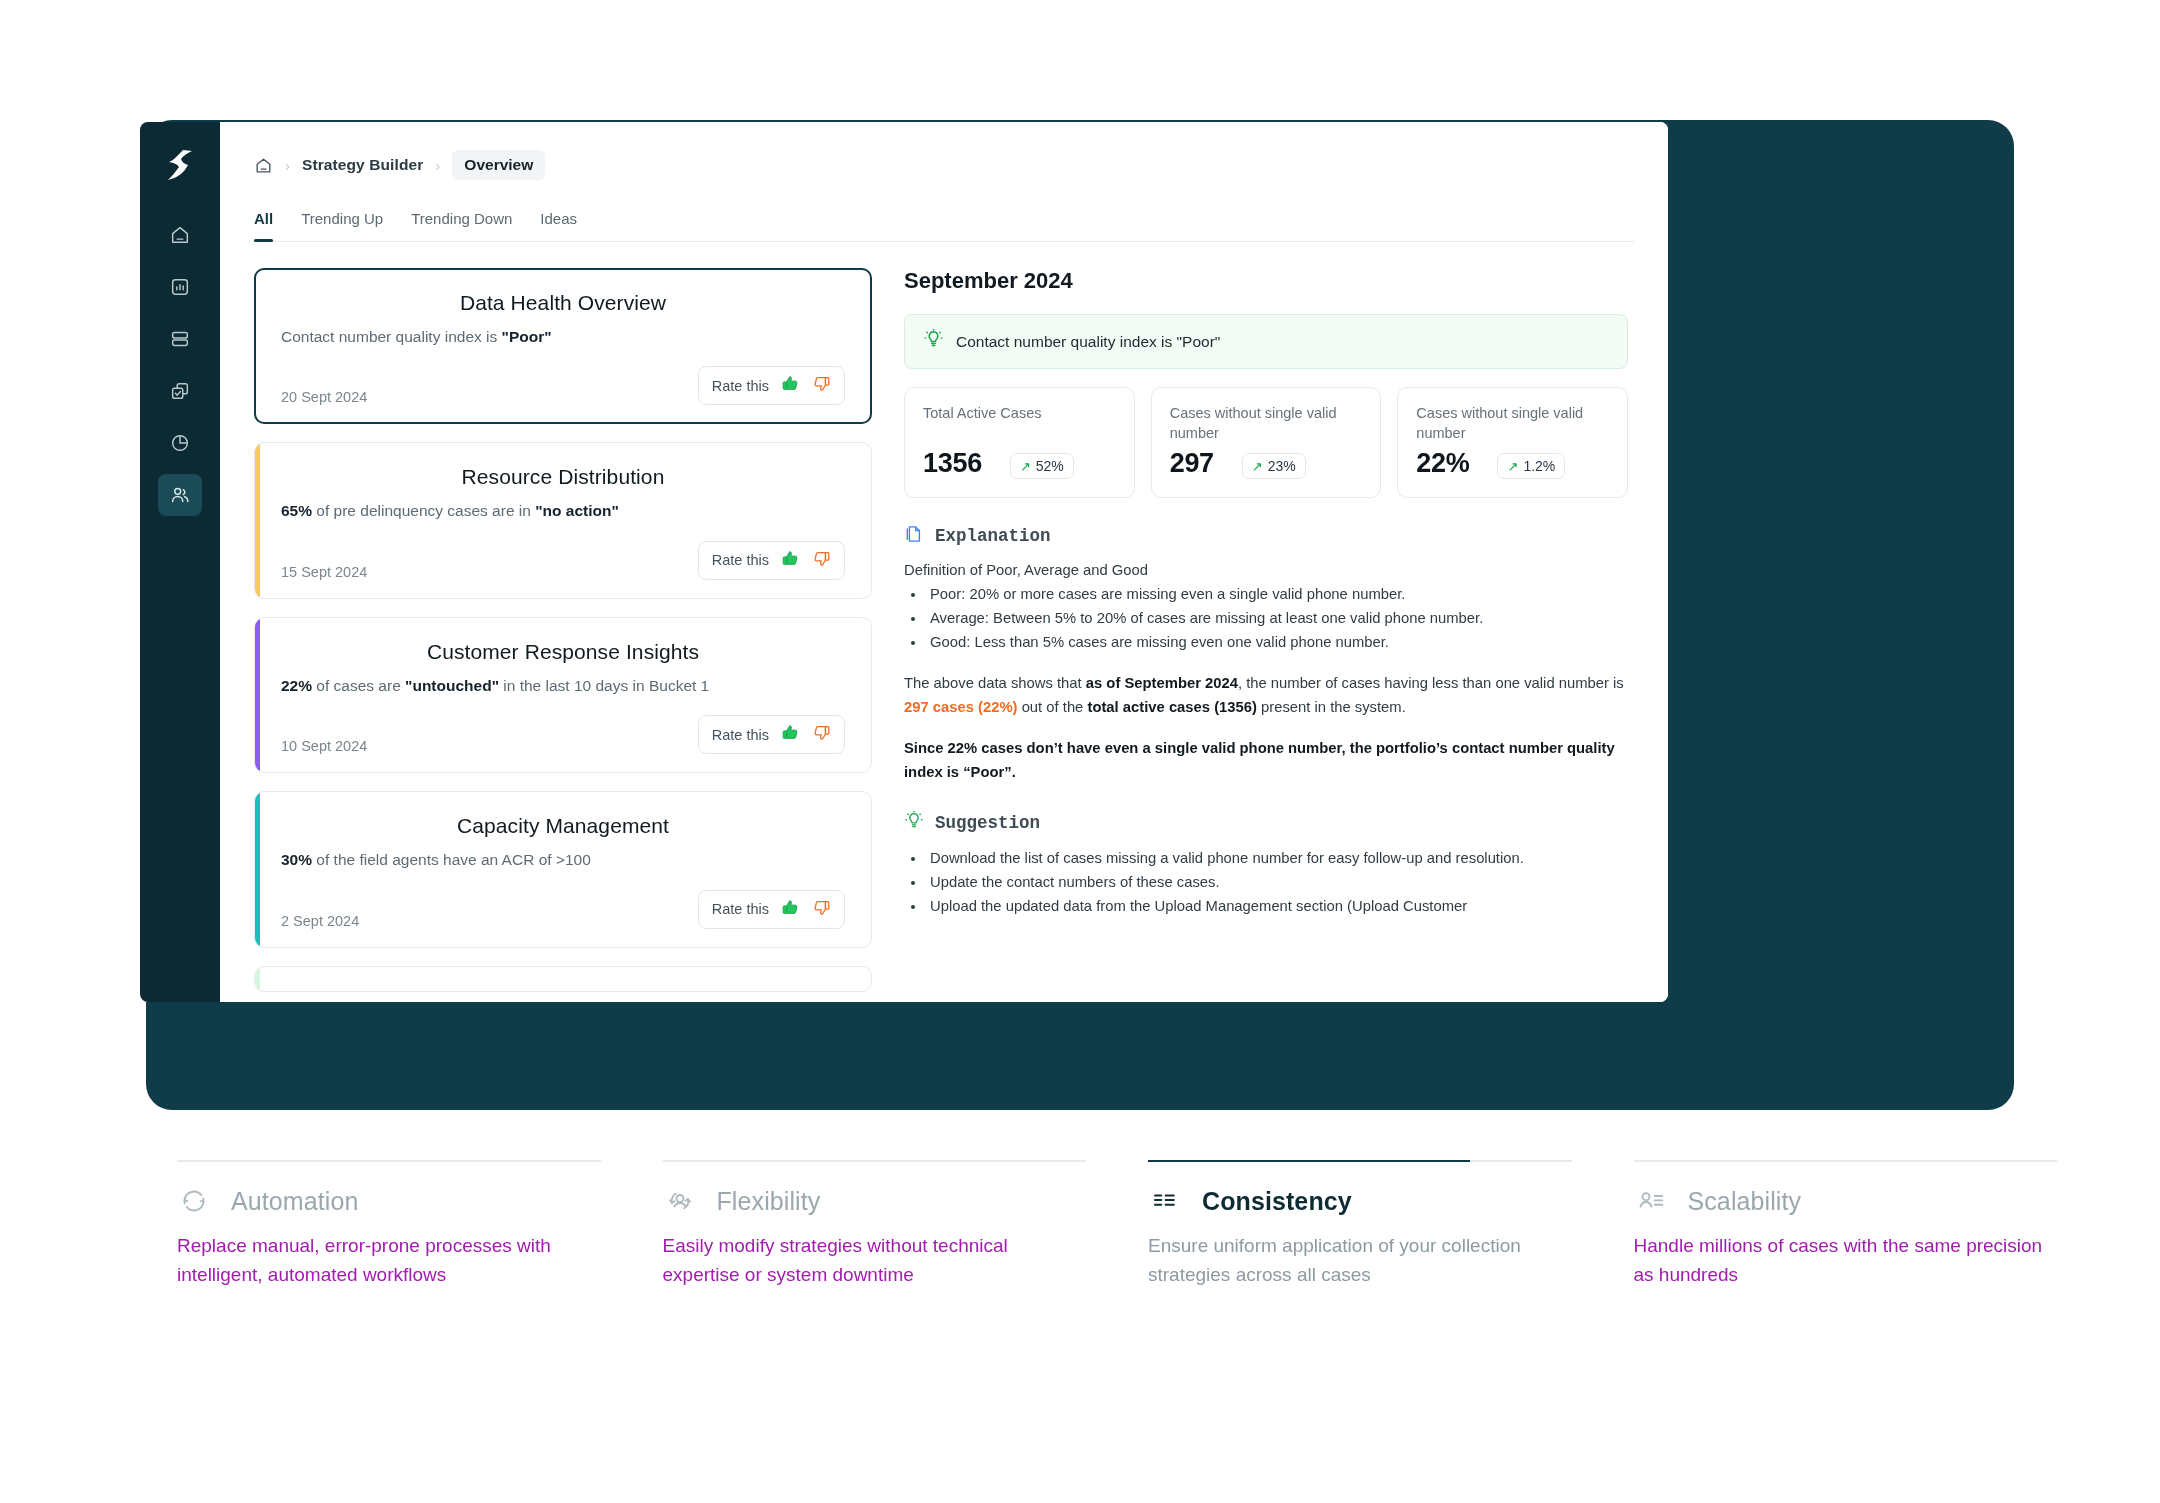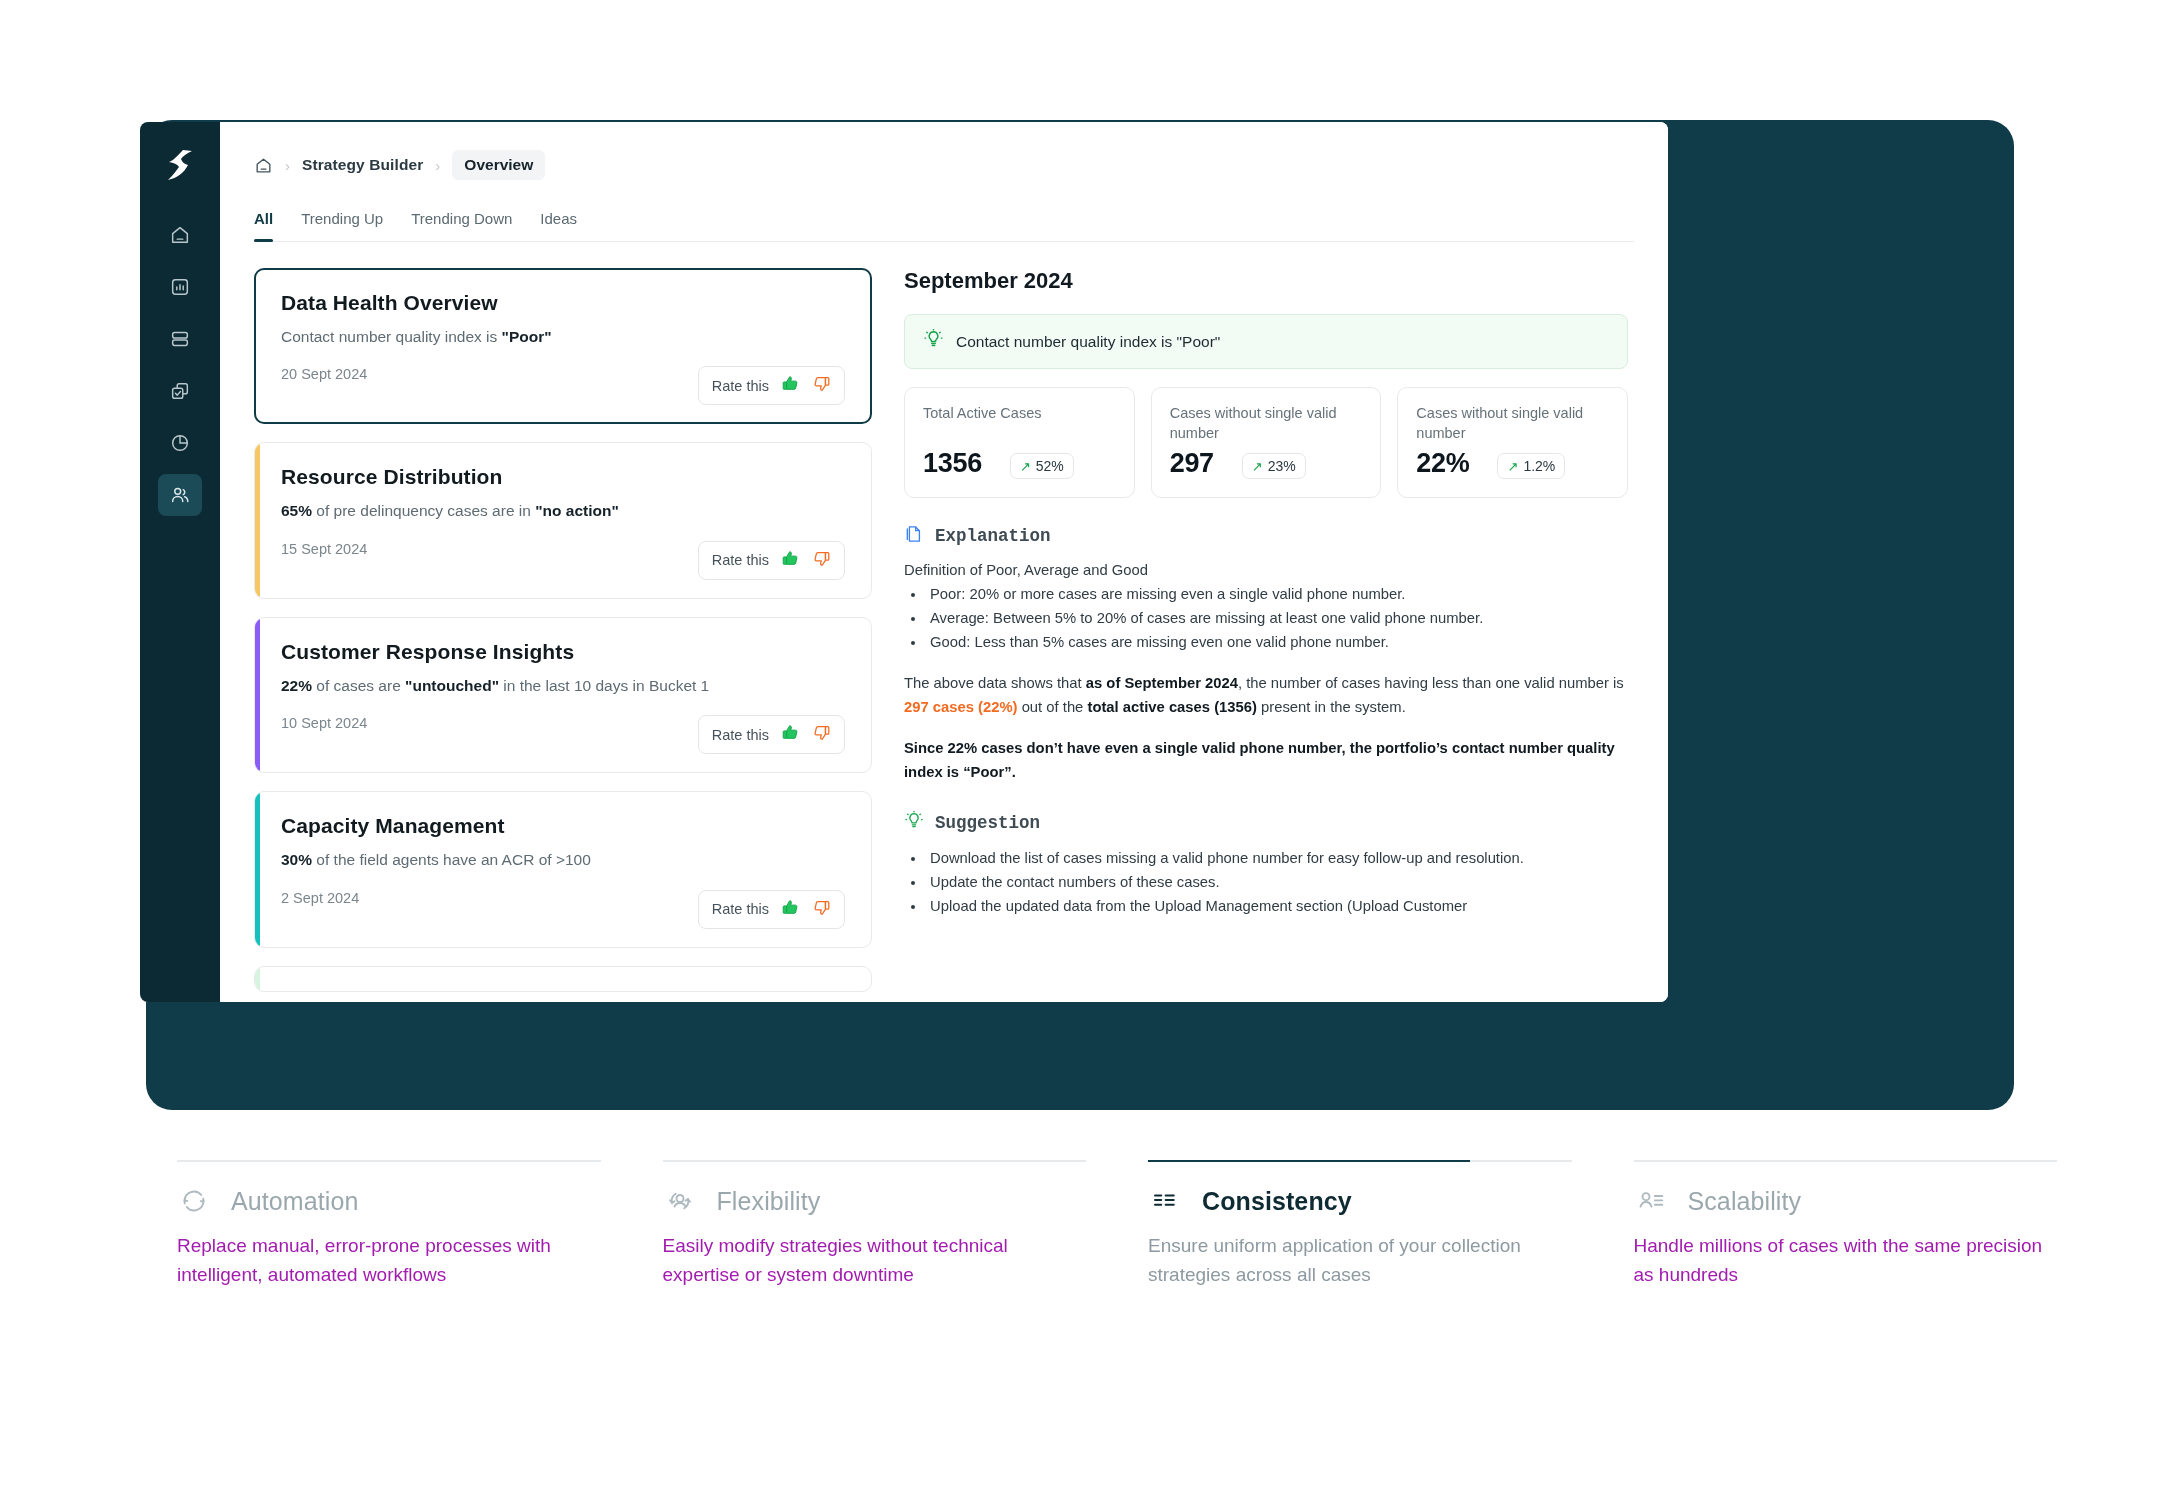--- a/index.html
+++ b/index.html
@@ -74,24 +74,24 @@
     border:1px solid #e7eaec; border-radius: 10px;
     padding: 22px 26px 18px 26px;
     overflow:hidden;
     flex: 0 0 auto;
     cursor: pointer;
   }
   .card.selected { border: 2px solid #0f3b46; padding: 21px 25px 17px 25px; }
   .card .accent {
     position:absolute; left:0; top:0; bottom:0; width:5px; border-radius: 10px 0 0 10px;
   }
-  .card-title { font-size: 21px; font-weight: 700; color:#111a1f; letter-spacing:.1px; }
+  .card-title { font-size: 21px; font-weight: 400; color:#111a1f; letter-spacing:.1px;text-align:center; }
   .card-sub { margin-top: 11px; font-size: 15.5px; color:#5e6b73; line-height:1.45; }
   .card-sub b { color:#16222a; font-weight: 700; }
-  .card-foot { margin-top: 18px; display:flex; align-items:flex-start; justify-content:space-between; }
+  .card-foot { margin-top: 18px; display:flex; align-items:flex-end; justify-content:space-between; }
   .card-date { font-size: 14.5px; color:#7b868d; }
   .rate {
     display:flex; align-items:center; gap: 12px;
     border:1px solid #e2e6e8; border-radius: 8px; padding: 7px 13px; background:#fff;
     cursor:pointer;
   }
   .rate-label { font-size: 14.5px; color:#46525a; }
   .card-stub { height: 26px; padding: 0; }
 
   

